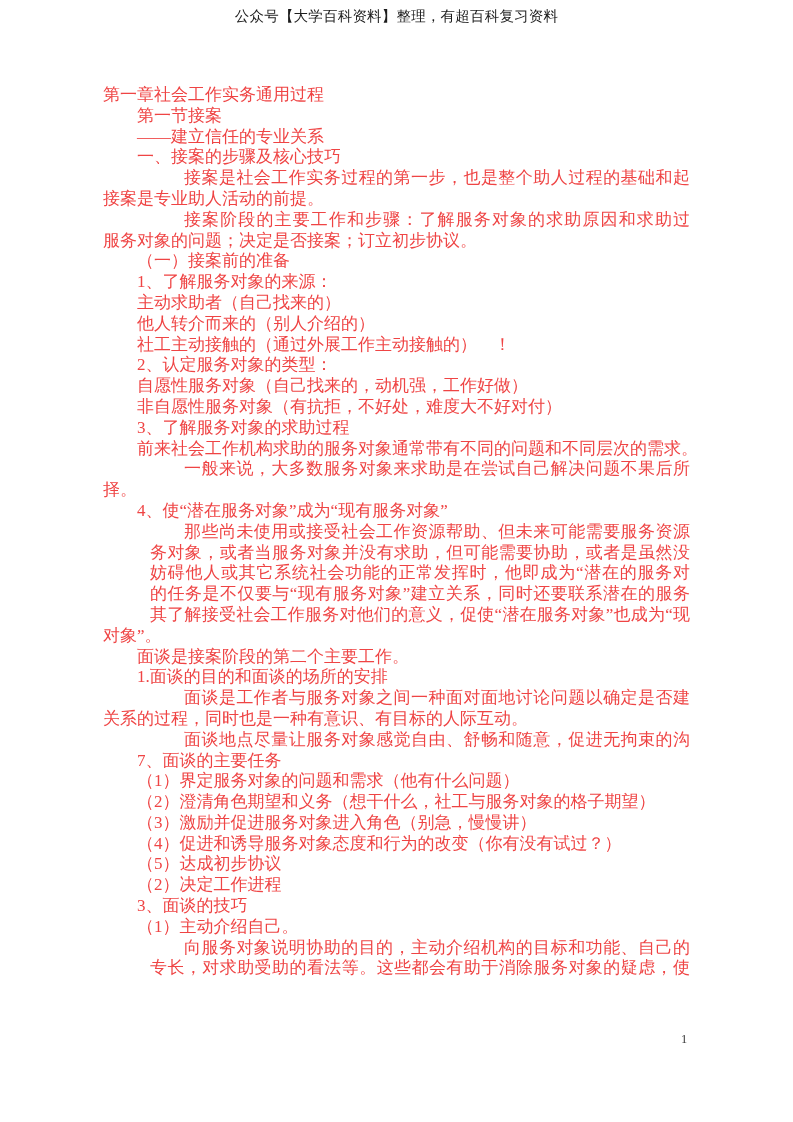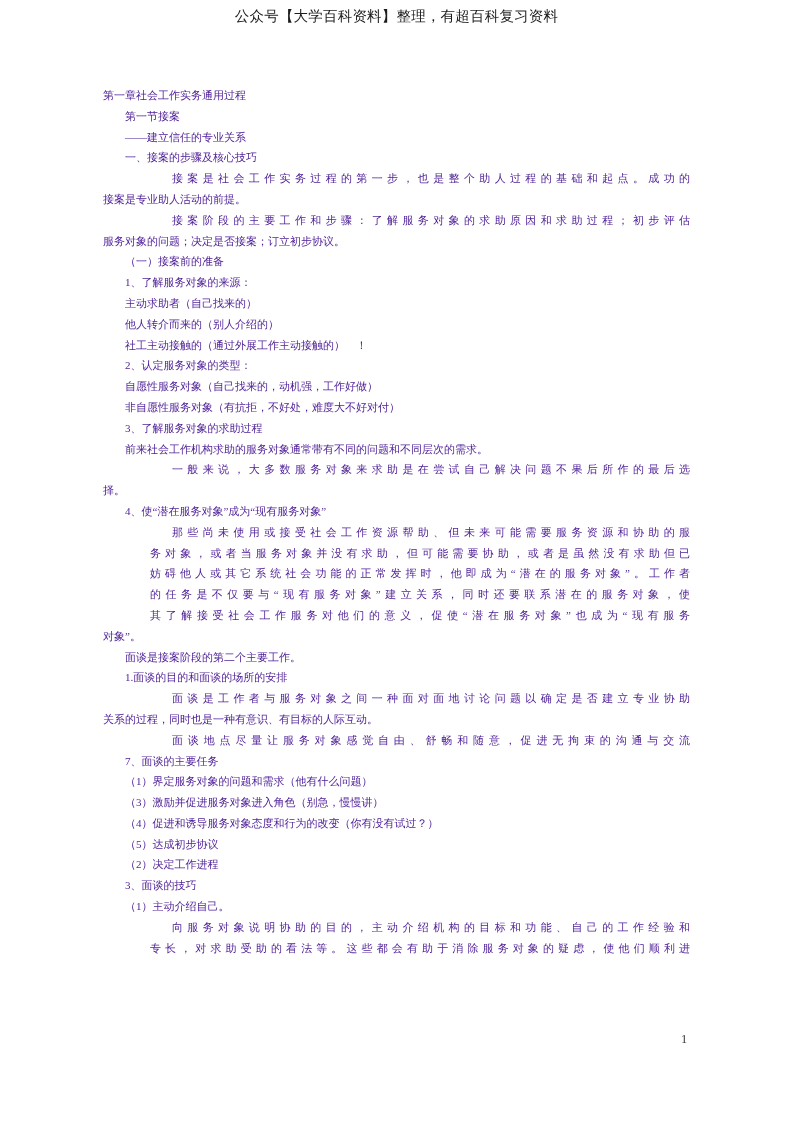--- a/index.html
+++ b/index.html
@@ -25,26 +25,26 @@
     color: #1c1c1c;
     letter-spacing: 0.2px;
   }
   .doc-body {
     position: absolute;
     top: 85px;
     left: 103px;
     width: 587px;
   }
   .ln {
-    font-size: 11px;
+    font-size: 17px;
     line-height: 20.8px;
     height: 20.8px;
     white-space: nowrap;
     overflow: hidden;
-    color: #4c1d95;
+    color: #ef4444;
   }
   .ind { text-indent: 2em; }
   .full {
     white-space: normal;
     text-align: justify;
     text-align-last: justify;
     margin-left: 47px;
   }
   .page-number {
     position: absolute;
@@ -90,20 +90,21 @@
     <div class="ln full">的任务是不仅要与“现有服务对象”建立关系，同时还要联系潜在的服务对象，使</div>
     <div class="ln full">其了解接受社会工作服务对他们的意义，促使“潜在服务对象”也成为“现有服务</div>
     <div class="ln">对象”。</div>
     <div class="ln ind">面谈是接案阶段的第二个主要工作。</div>
     <div class="ln ind">1.面谈的目的和面谈的场所的安排</div>
     <div class="ln ind full">面谈是工作者与服务对象之间一种面对面地讨论问题以确定是否建立专业协助</div>
     <div class="ln">关系的过程，同时也是一种有意识、有目标的人际互动。</div>
     <div class="ln ind full">面谈地点尽量让服务对象感觉自由、舒畅和随意，促进无拘束的沟通与交流</div>
     <div class="ln ind">7、面谈的主要任务</div>
     <div class="ln ind">（1）界定服务对象的问题和需求（他有什么问题）</div>
+    <div class="ln ind">（2）澄清角色期望和义务（想干什么，社工与服务对象的格子期望）</div>
     <div class="ln ind">（3）激励并促进服务对象进入角色（别急，慢慢讲）</div>
     <div class="ln ind">（4）促进和诱导服务对象态度和行为的改变（你有没有试过？）</div>
     <div class="ln ind">（5）达成初步协议</div>
     <div class="ln ind">（2）决定工作进程</div>
     <div class="ln ind">3、面谈的技巧</div>
     <div class="ln ind">（1）主动介绍自己。</div>
     <div class="ln ind full">向服务对象说明协助的目的，主动介绍机构的目标和功能、自己的工作经验和</div>
     <div class="ln full">专长，对求助受助的看法等。这些都会有助于消除服务对象的疑虑，使他们顺利进</div>
   </div>
 

